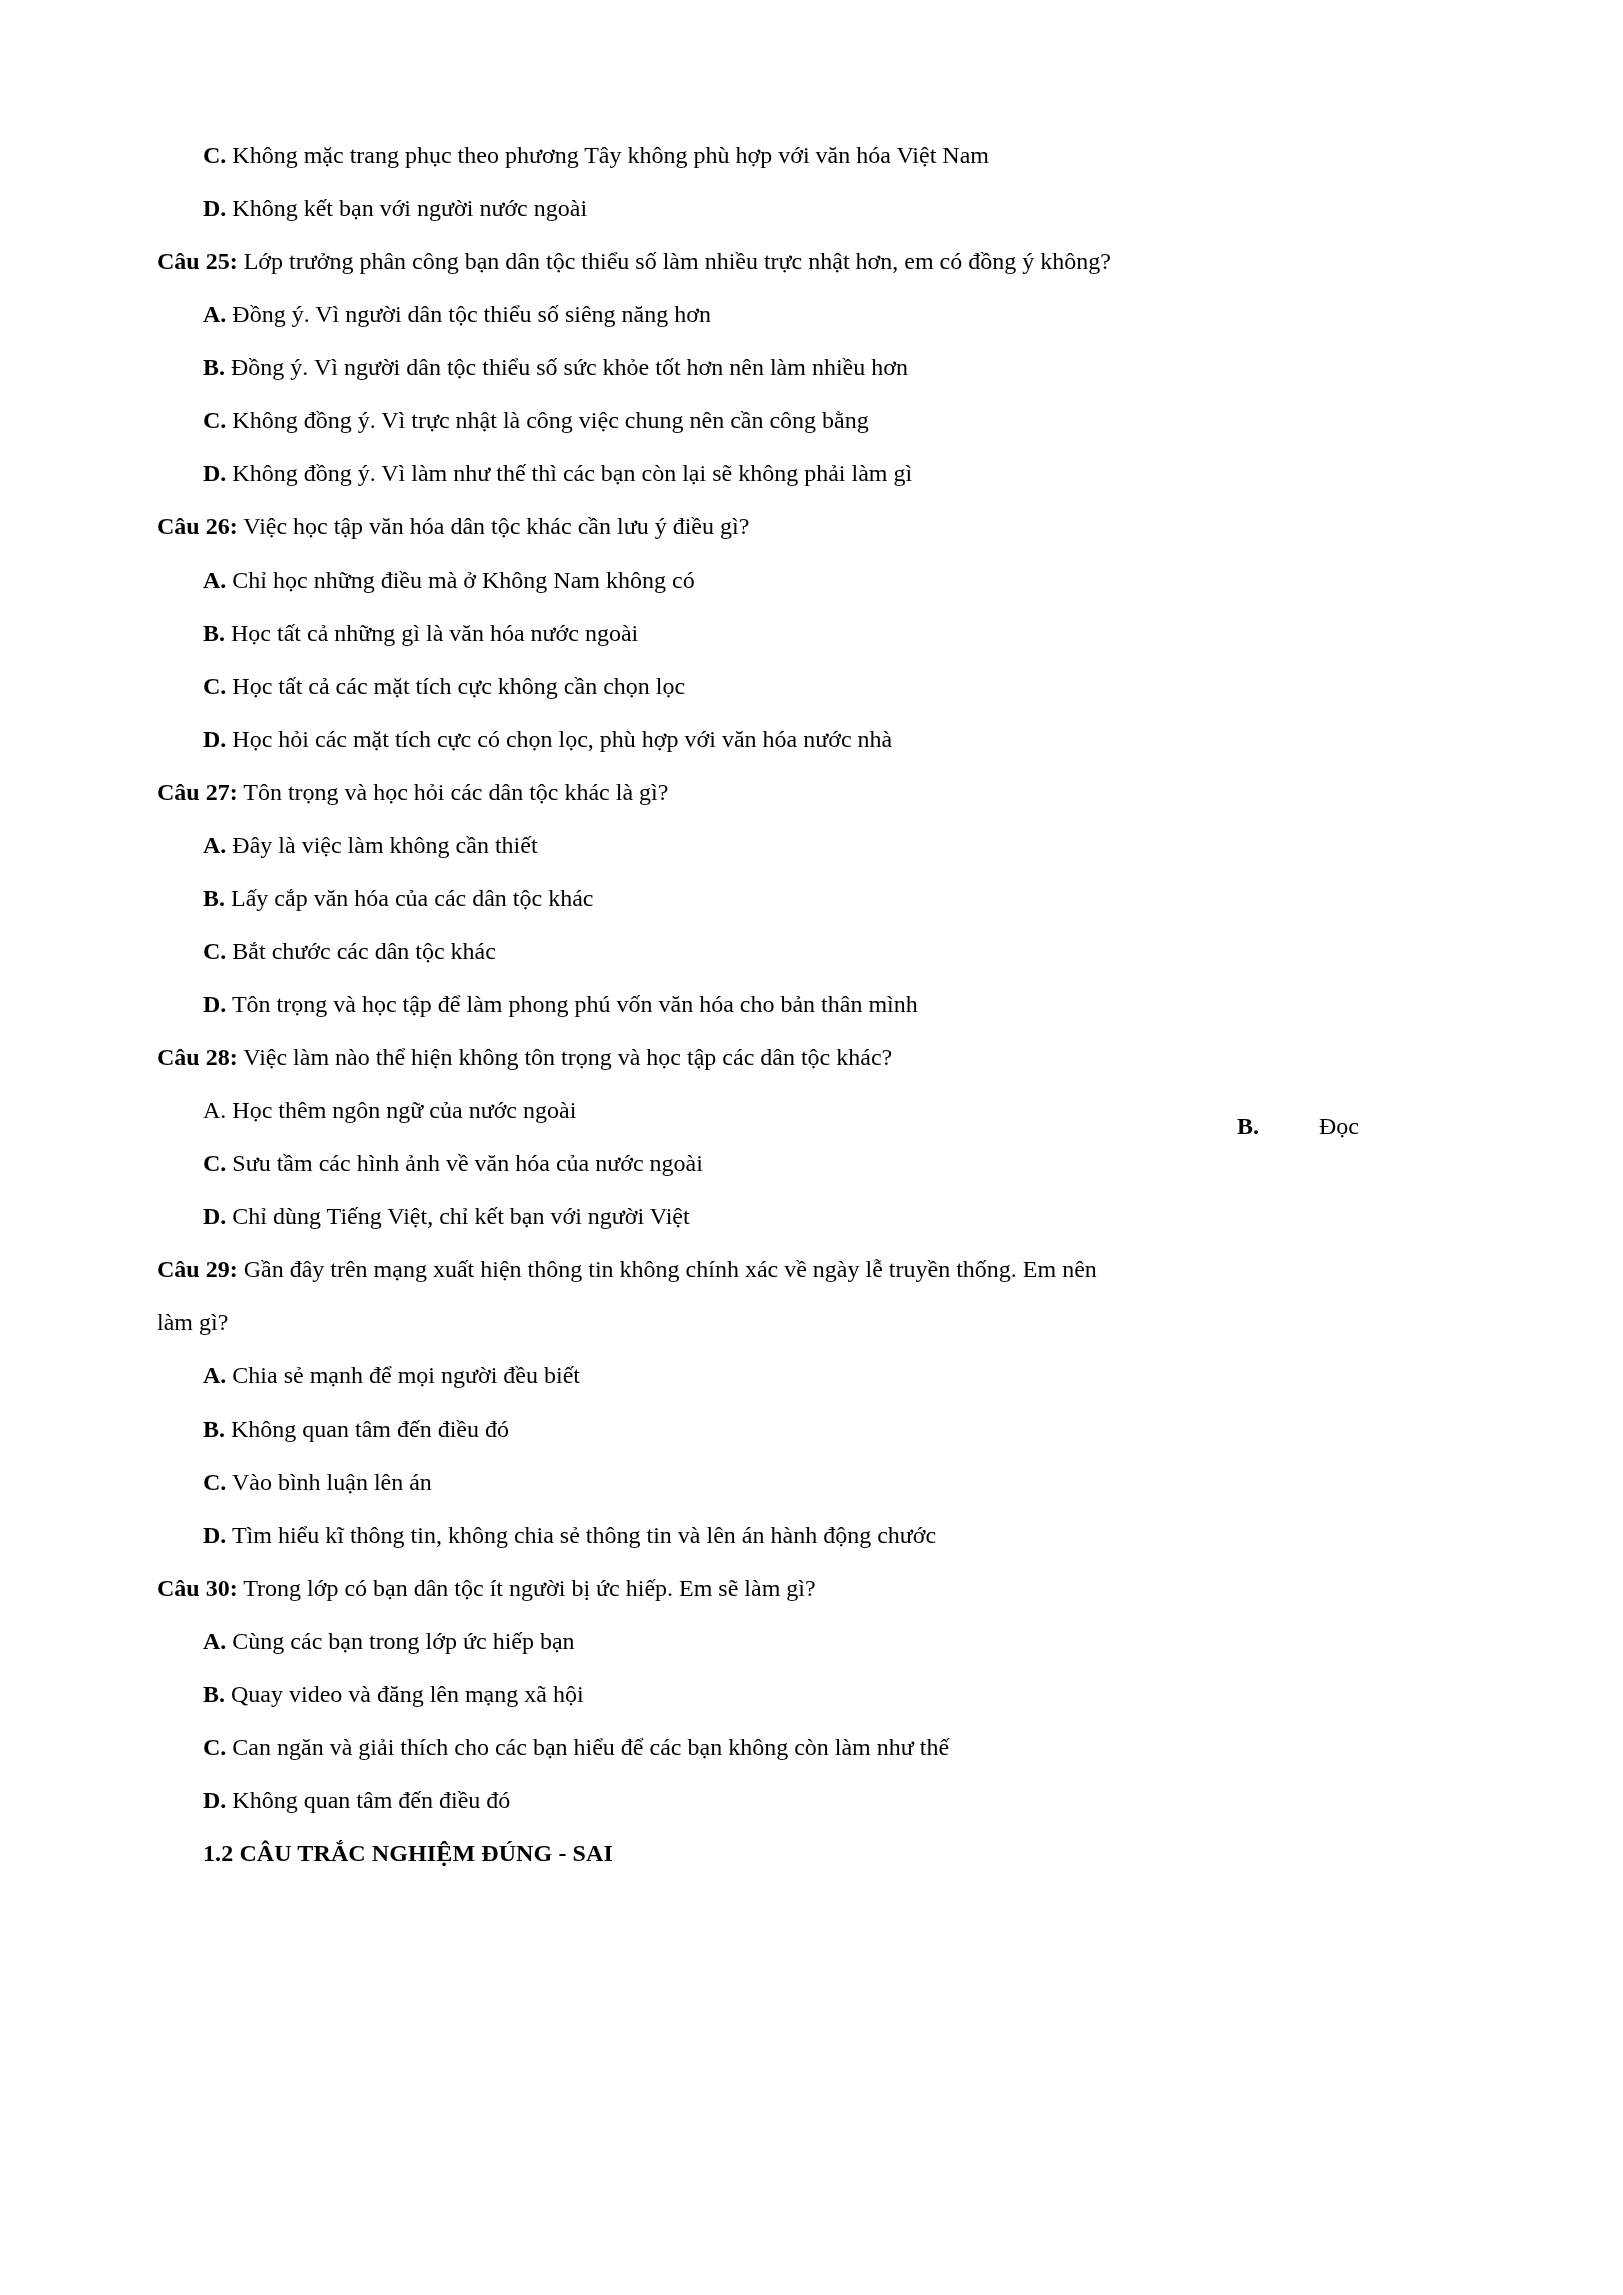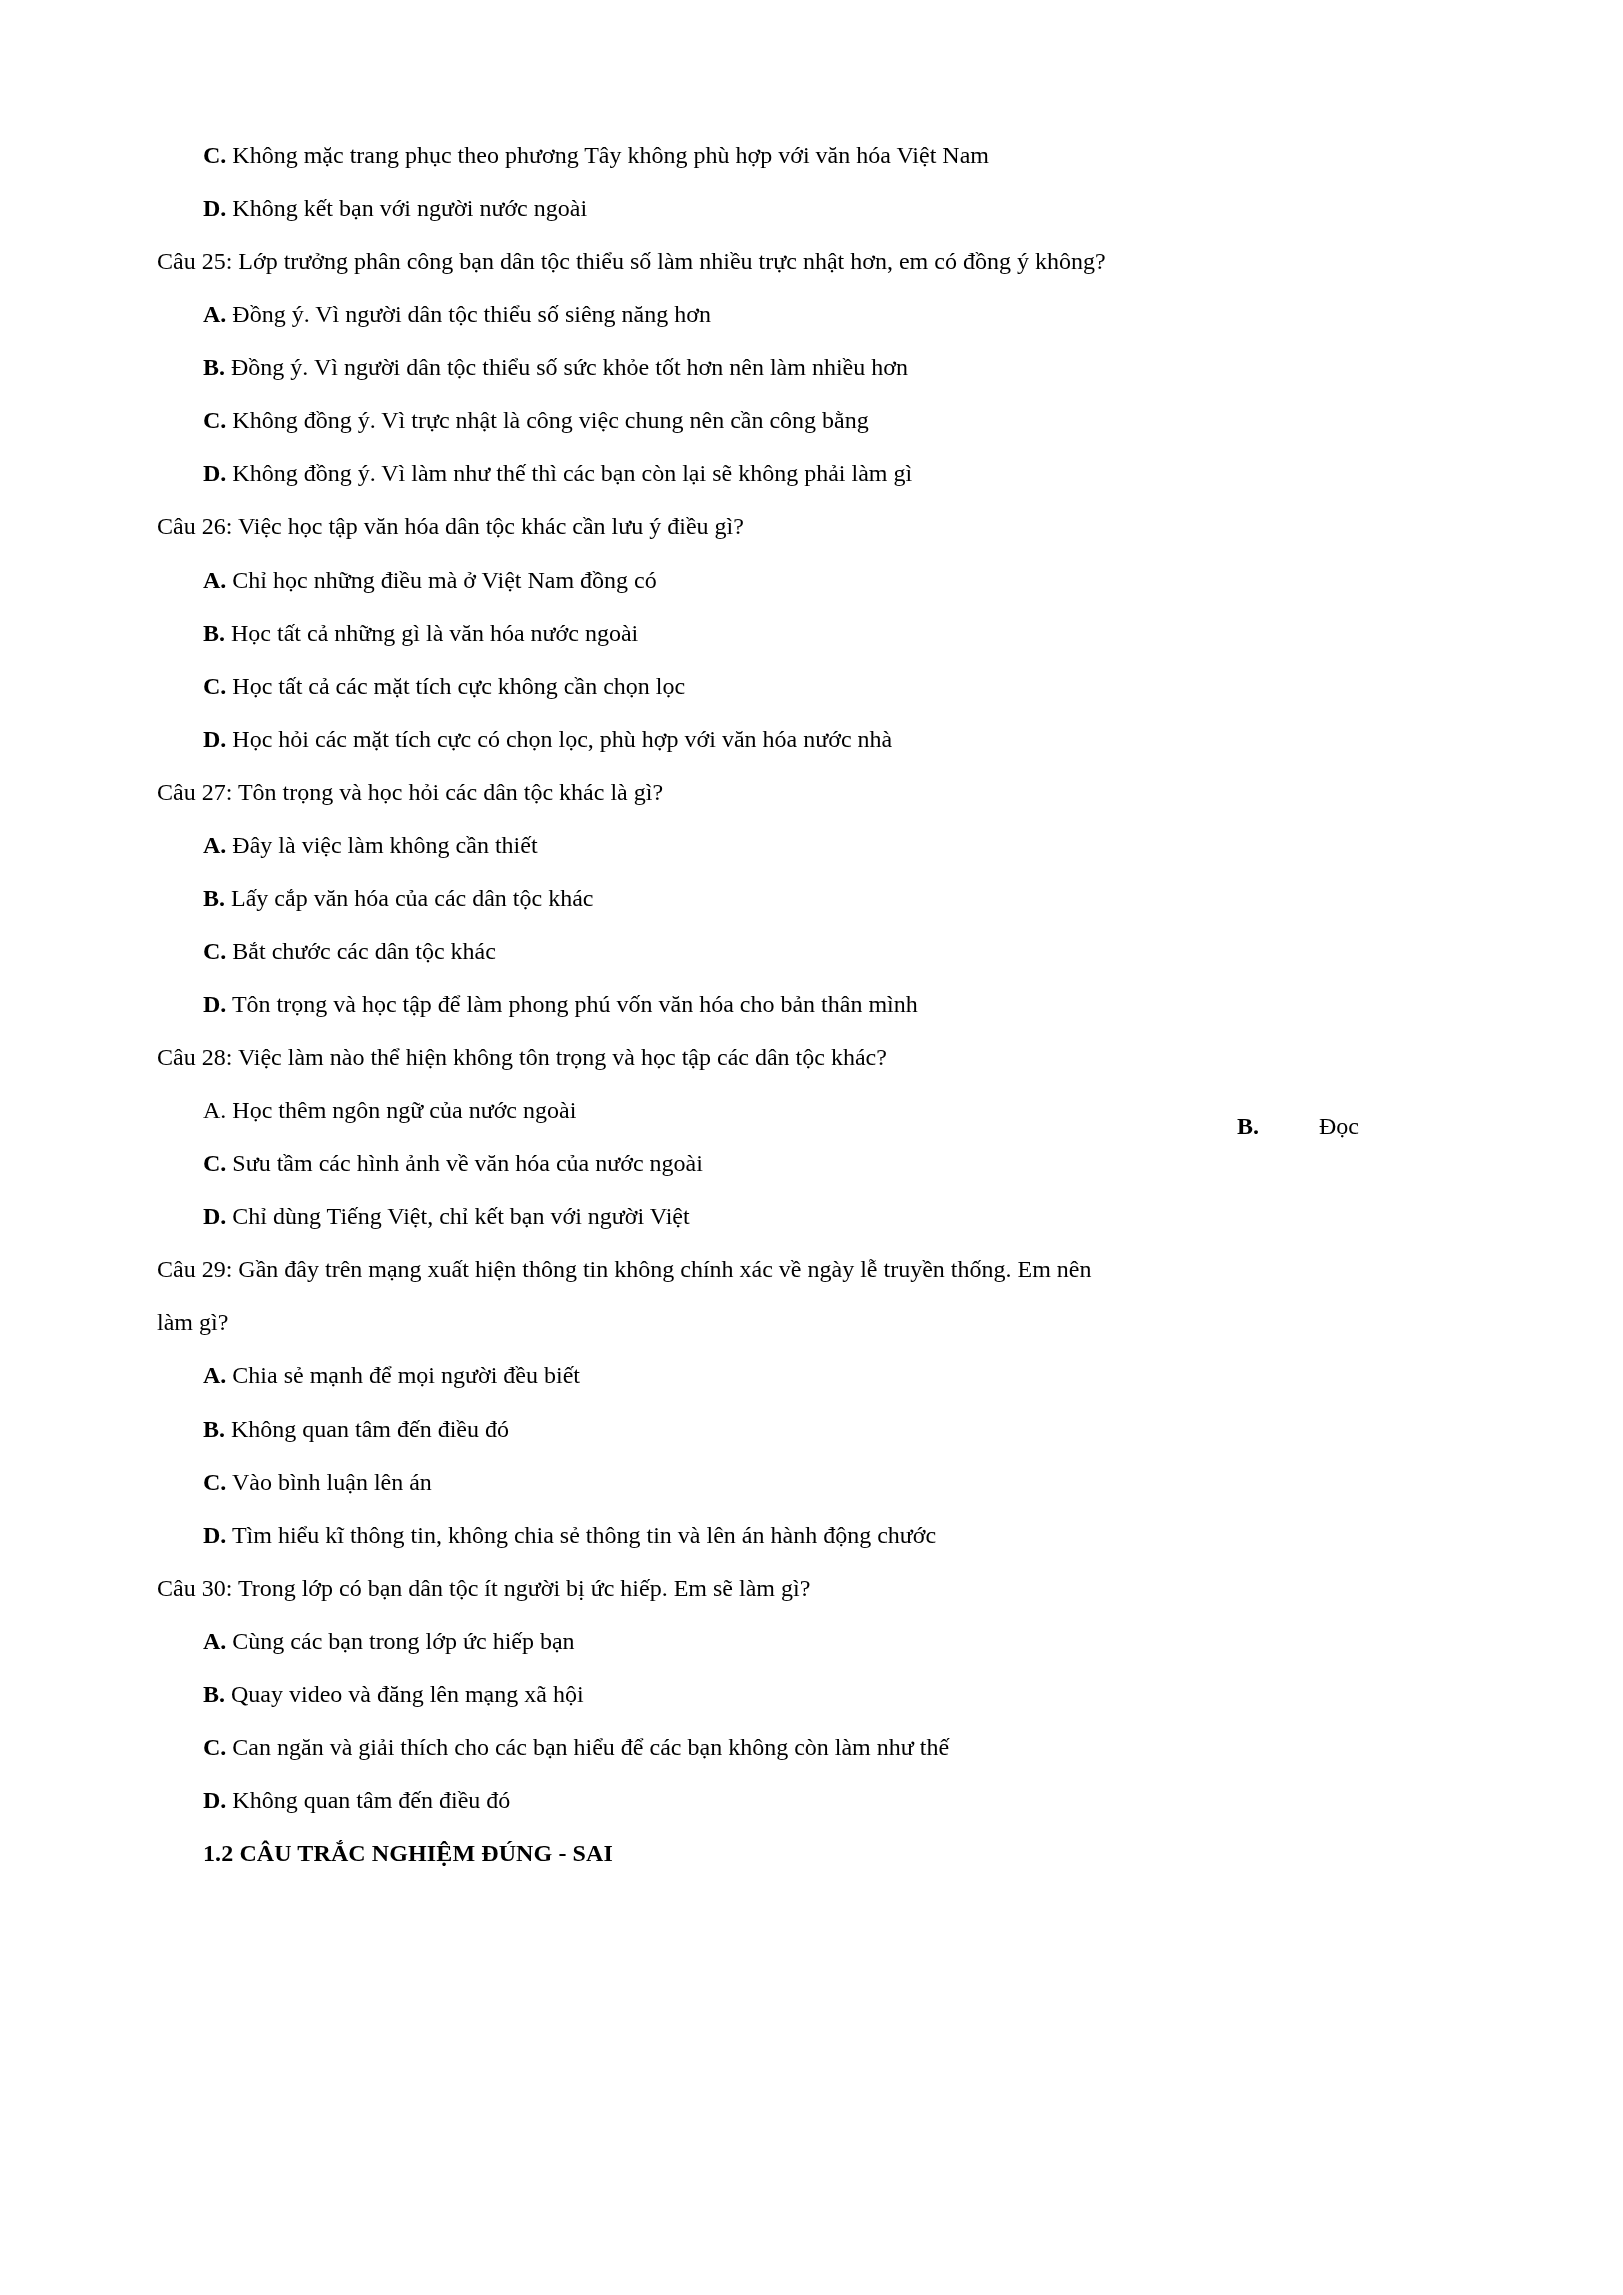--- a/index.html
+++ b/index.html
@@ -23,21 +23,21 @@
   }
   .doc {
     font-size: 24px;
     line-height: 1.82;
   }
   .question {
     margin: 0 0 9.4px 0;
     padding-left: 0;
   }
   .question .lbl {
-    font-weight: normal;
+    font-weight: bold;
   }
   .answer {
     margin: 0 0 9.4px 0;
     padding-left: 46px;
   }
   .answer .lbl {
     font-weight: bold;
   }
   .answer-split {
     margin: 0 0 9.4px 0;
@@ -92,21 +92,21 @@
       <span class="lbl">C.</span><span> Không đồng ý. Vì trực nhật là công việc chung nên cần công bằng</span>
     </div>
     <div class="answer">
       <span class="lbl">D.</span><span> Không đồng ý. Vì làm như thế thì các bạn còn lại sẽ không phải làm gì</span>
     </div>
 
     <div class="question">
       <span class="lbl">Câu 26:</span><span> Việc học tập văn hóa dân tộc khác cần lưu ý điều gì?</span>
     </div>
     <div class="answer">
-      <span class="lbl">A.</span><span> Chỉ học những điều mà ở Việt Nam đồng có</span>
+      <span class="lbl">A.</span><span> Chỉ học những điều mà ở Không Nam không có</span>
     </div>
     <div class="answer">
       <span class="lbl">B.</span><span> Học tất cả những gì là văn hóa nước ngoài</span>
     </div>
     <div class="answer">
       <span class="lbl">C.</span><span> Học tất cả các mặt tích cực không cần chọn lọc</span>
     </div>
     <div class="answer">
       <span class="lbl">D.</span><span> Học hỏi các mặt tích cực có chọn lọc, phù hợp với văn hóa nước nhà</span>
     </div>

